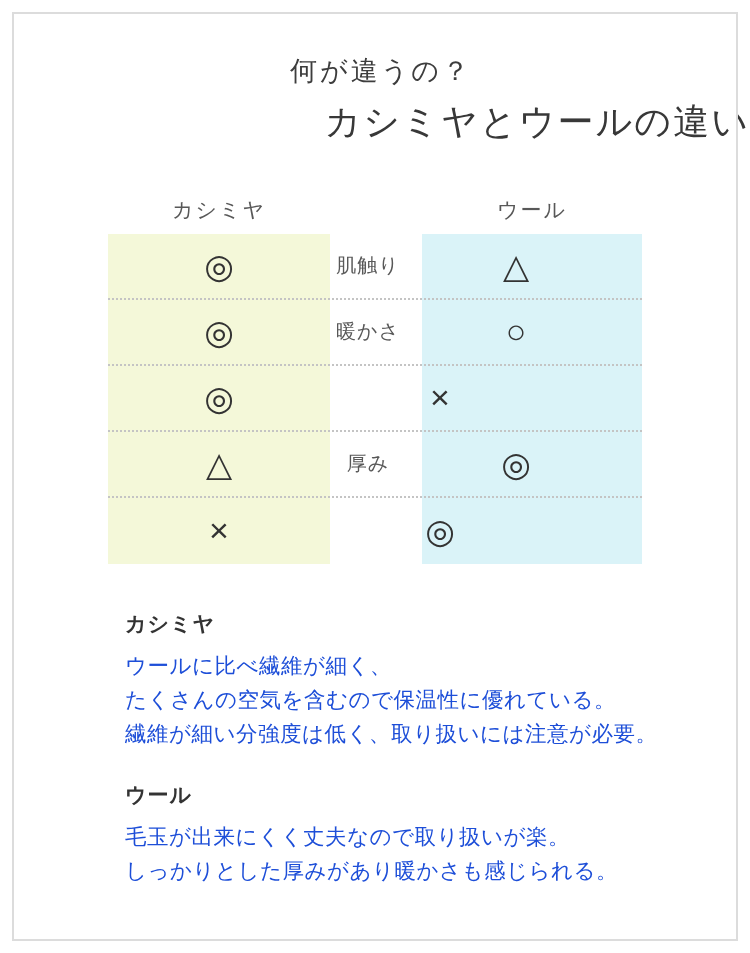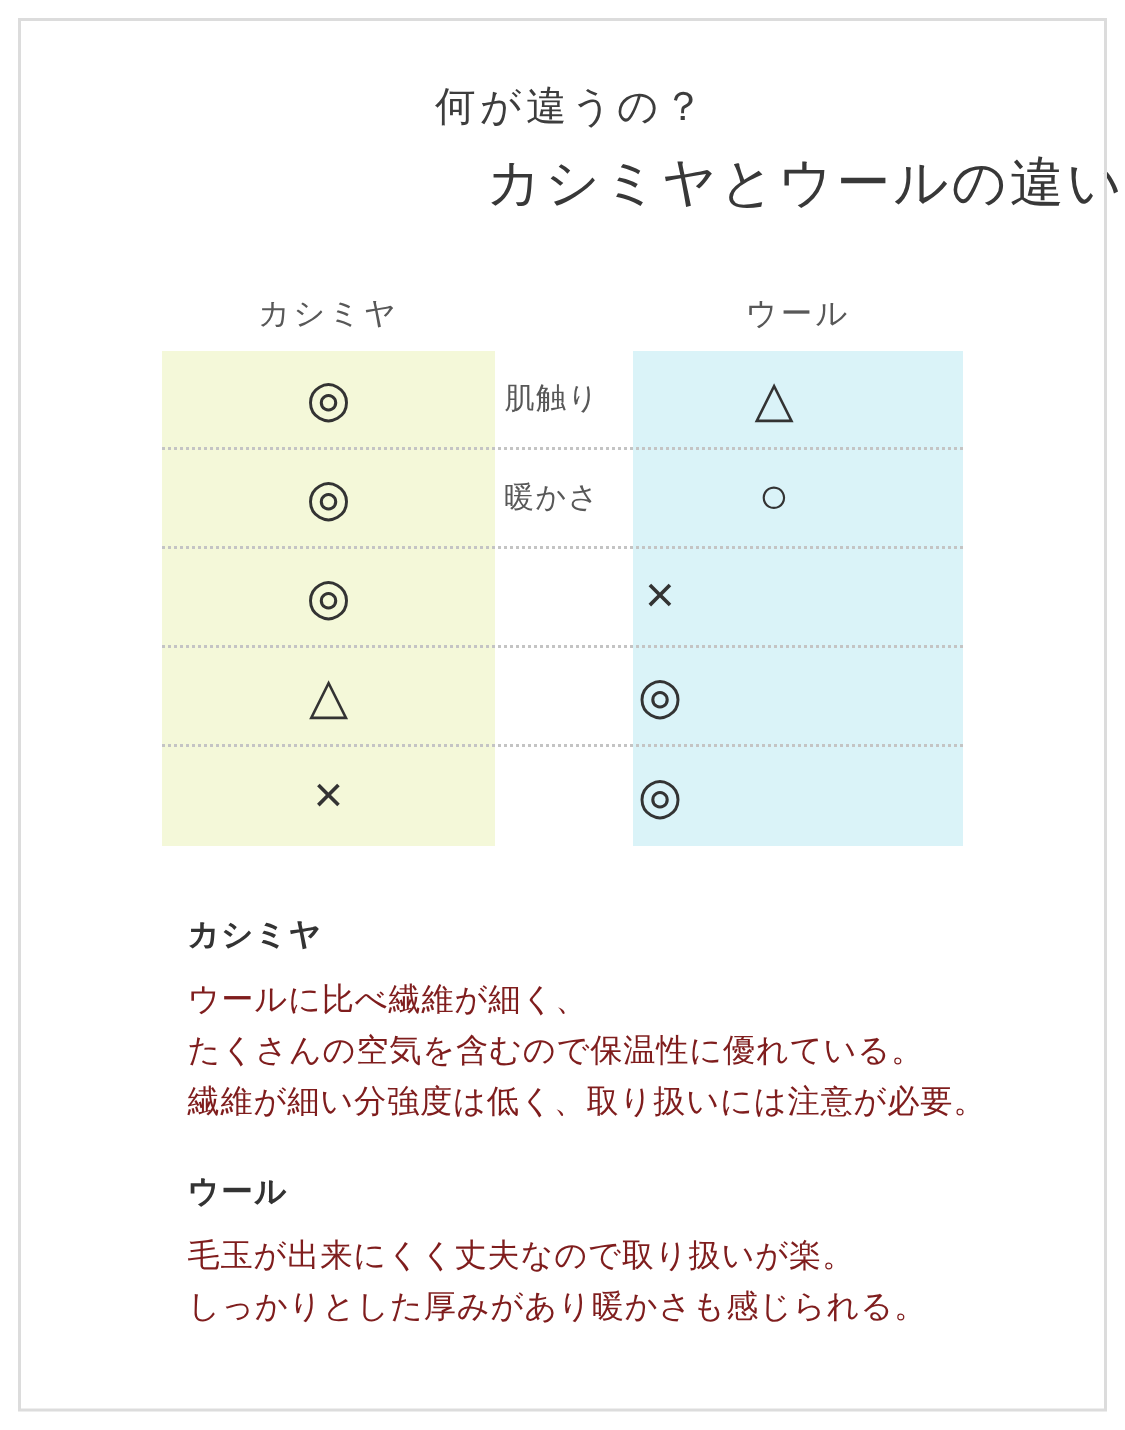--- a/index.html
+++ b/index.html
@@ -114,21 +114,21 @@
   .desc-heading {
     font-size: 21px;
     font-weight: 700;
     color: #333333;
     letter-spacing: 1px;
     margin: 0 0 12px 0;
     line-height: 1.3;
   }
   .desc-text {
     font-size: 21.5px;
-    color: #7f1d1d;
+    color: #1d4ed8;
     letter-spacing: 0.5px;
     line-height: 34px;
     margin: 0;
   }
   .desc-block + .desc-block {
     margin-top: 30px;
   }
 </style>
 </head>
 <body>
@@ -157,20 +157,21 @@
     <div class="cell left">◎</div>
     <div class="cell mid">暖かさ</div>
     <div class="cell right">○</div>
   </div>
   <div class="row">
     <div class="cell left">◎</div>
     <div class="cell right">×</div>
   </div>
   <div class="row">
     <div class="cell left">△</div>
+    <div class="cell mid">厚み</div>
     <div class="cell right">◎</div>
   </div>
   <div class="row">
     <div class="cell left">×</div>
     <div class="cell right">◎</div>
   </div>
 </div>
 
 <div class="descriptions">
   <div class="desc-block">

